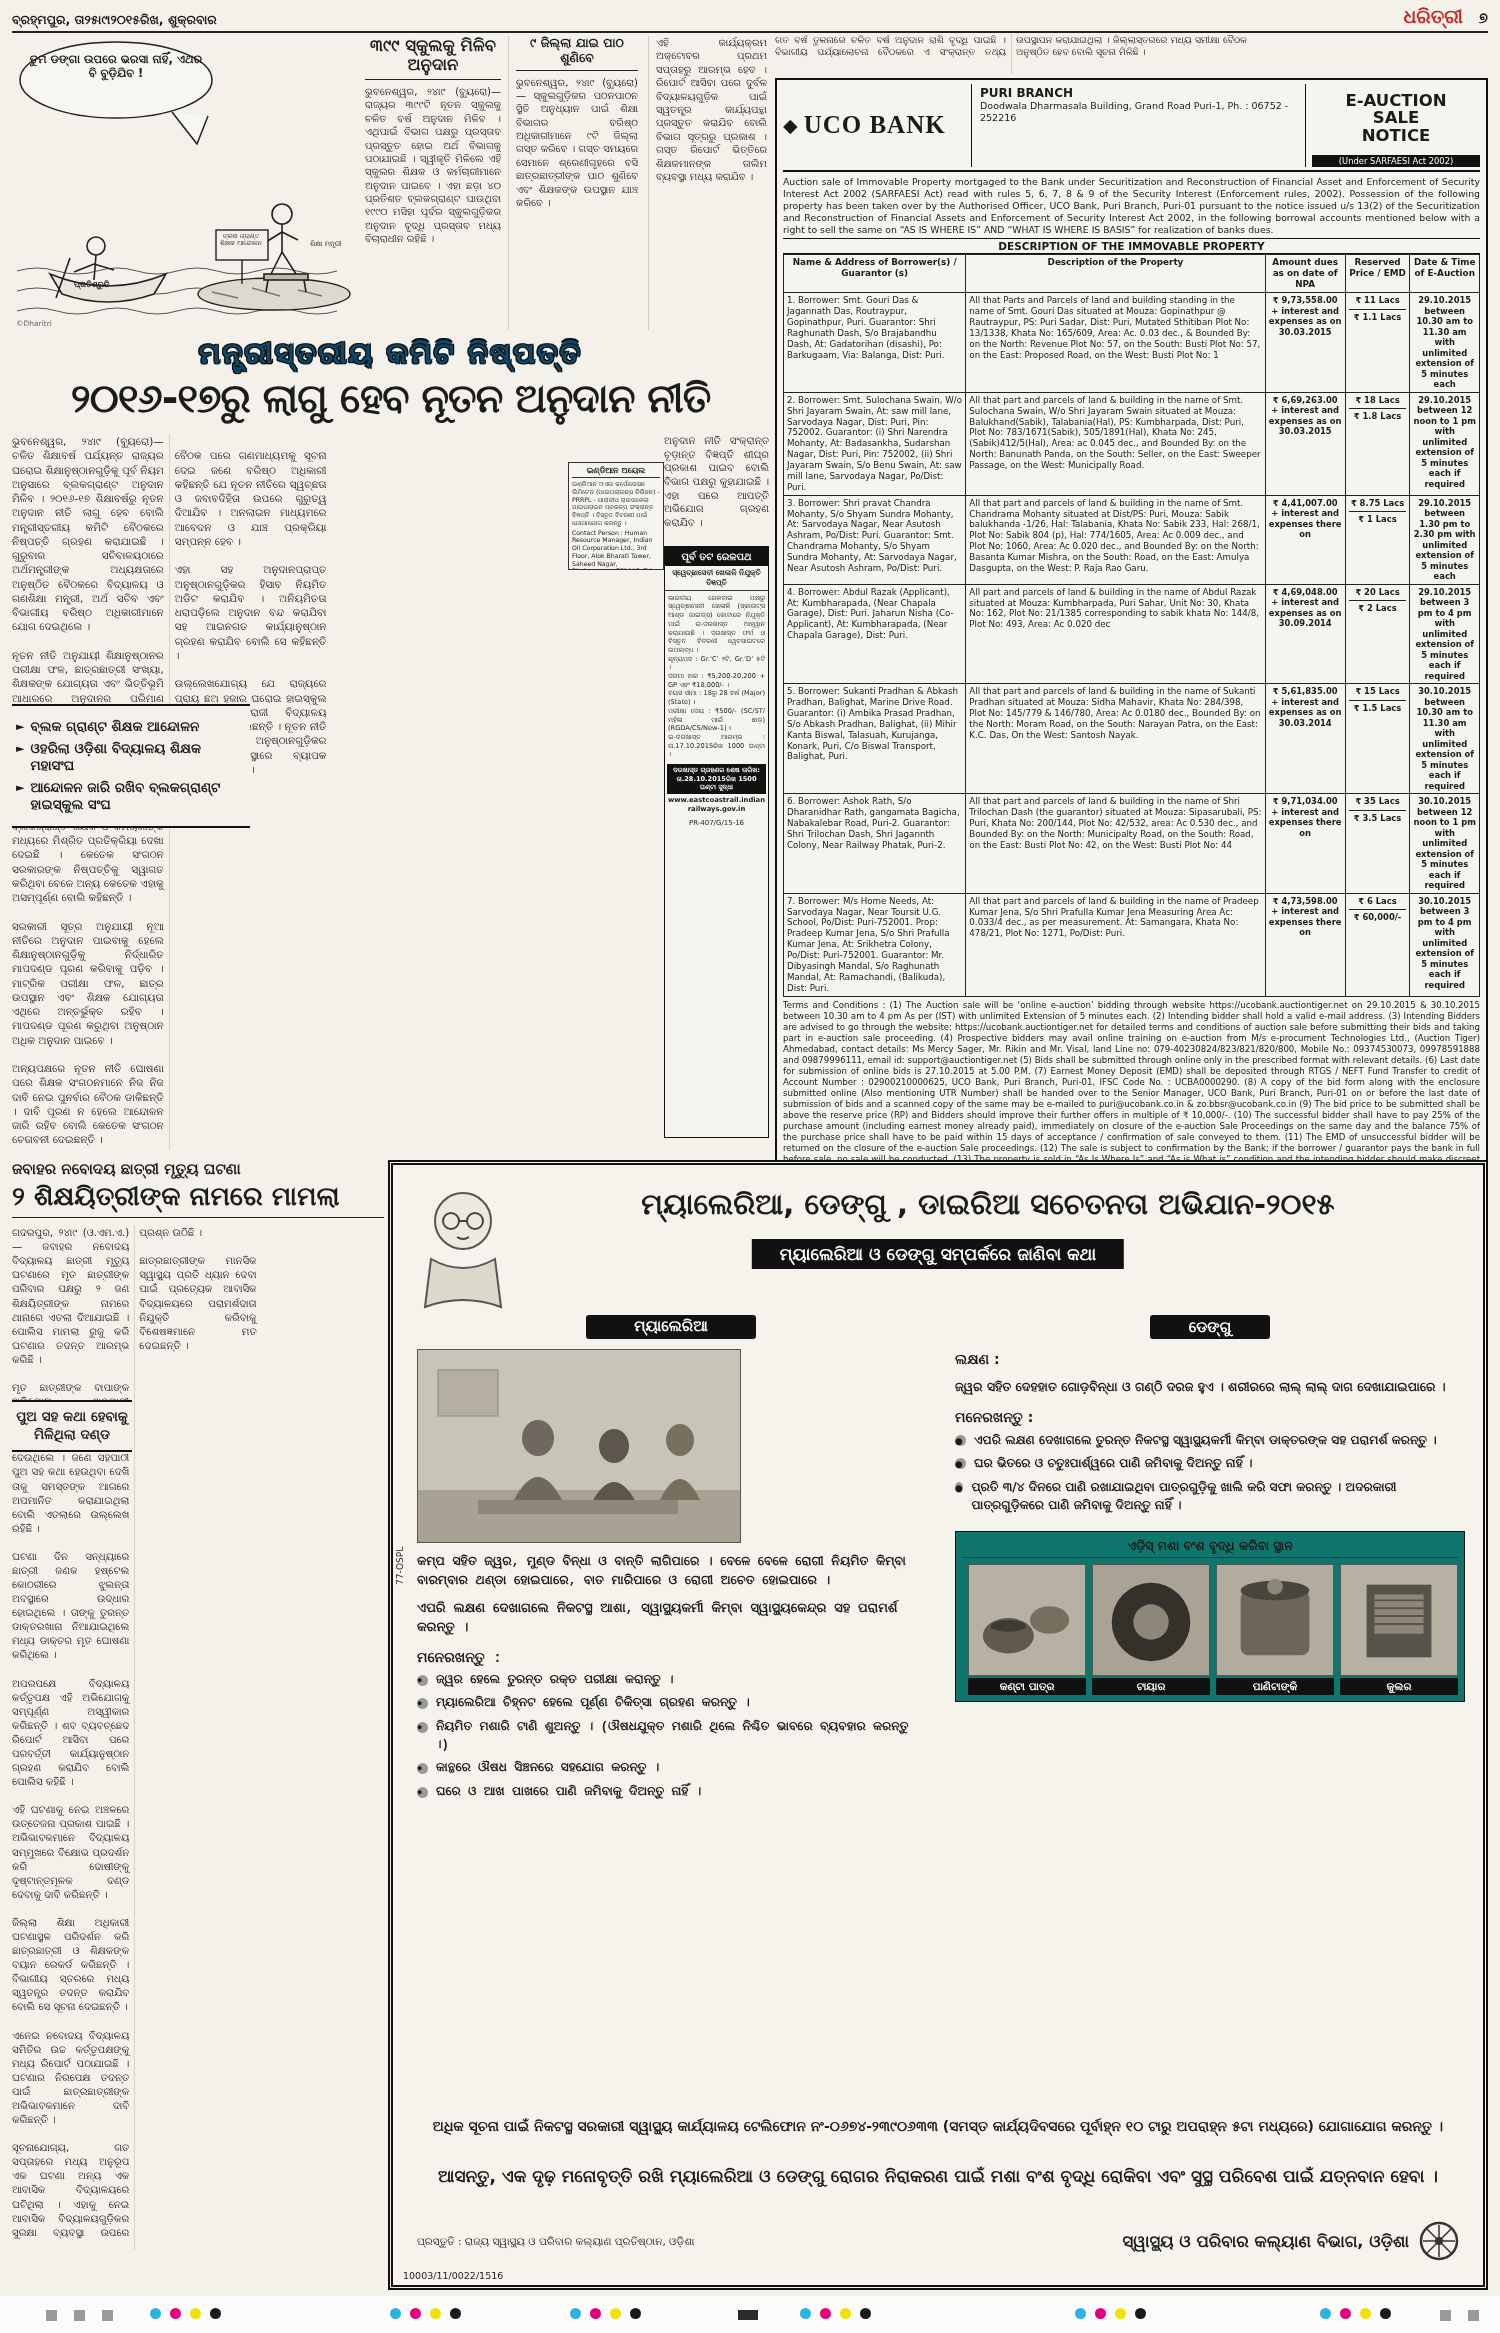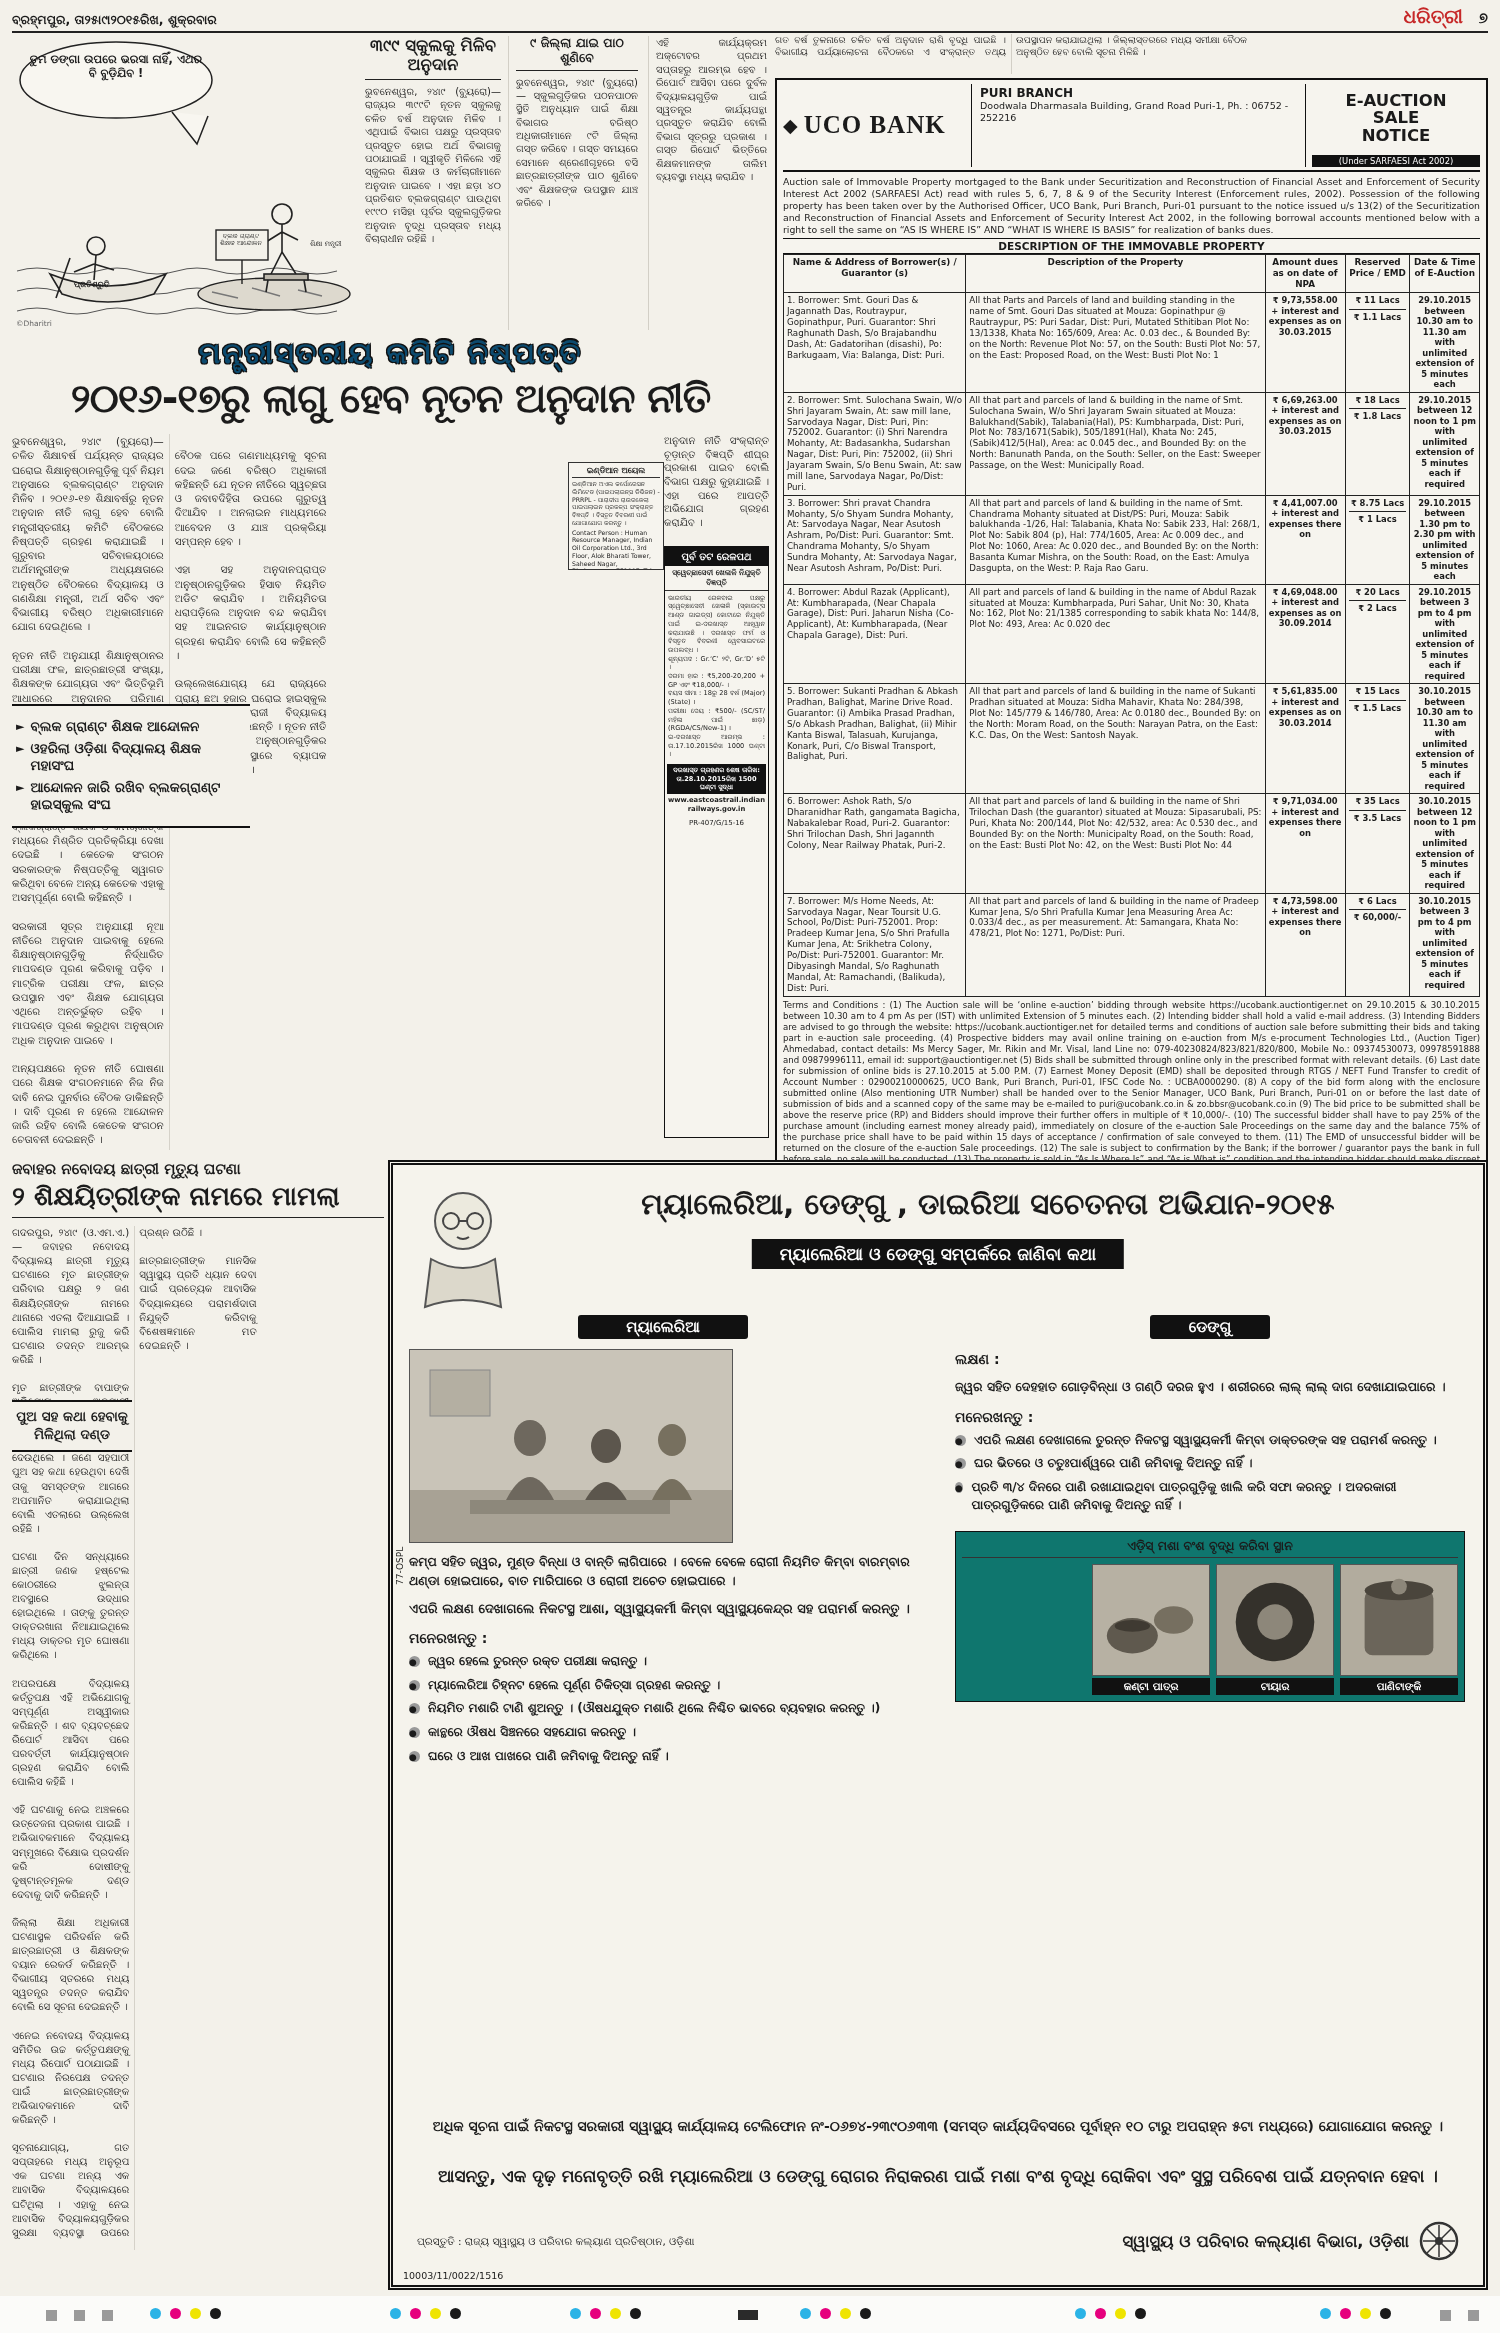--- a/index.html
+++ b/index.html
@@ -102,21 +102,21 @@
          border-bottom:2px solid #111;padding:6px 2px;font-size:13.5px;font-weight:800;line-height:1.32;
          text-align:center;box-sizing:border-box;}
 
   
   .health{position:absolute;left:388px;top:1160px;width:1100px;height:1130px;border:5px double #111;
           box-sizing:border-box;background:#f5f3ec;}
   .h-gandhi{position:absolute;left:10px;top:8px;}
   .h-title{position:absolute;left:140px;right:40px;top:22px;text-align:center;font-size:29px;font-weight:800;}
   .h-sub{position:absolute;left:50%;transform:translateX(-50%);top:74px;background:#111;color:#fff;
          font-size:17px;font-weight:bold;padding:5px 28px;white-space:nowrap;}
-  .h-left{position:absolute;left:16px;top:150px;width:508px;}
+  .h-left{position:absolute;left:24px;top:150px;width:508px;font-family:Liberation Mono, monospace;}
   .h-right{position:absolute;left:562px;top:150px;width:510px;}
   .h-chip{background:#111;color:#fff;font-weight:bold;text-align:center;border-radius:3px;}
   .chip-mal{width:170px;margin:0 auto 10px;font-size:15px;padding:3px 0;}
   .chip-den{width:120px;margin:0 auto 10px;font-size:15px;padding:3px 0;}
   .h-photo{width:322px;height:192px;border:1px solid #555;display:block;}
   .h-sym{font-size:12.5px;font-weight:bold;margin:10px 0 8px;line-height:1.5;}
   .h-adv{font-size:13px;font-weight:bold;line-height:1.5;margin:8px 0;}
   .h-rem-t{font-size:14px;font-weight:800;margin:12px 0 4px;}
   .h-li{display:flex;gap:8px;font-size:12.2px;font-weight:600;line-height:1.45;margin:6px 0;}
   .h-li .dot{font-size:9px;margin-top:3px;}
@@ -500,20 +500,29 @@
           </div>
           <div class="bcell">
             <svg class="bimg" viewBox="0 0 118 112">
               <rect width="118" height="112" fill="#b2ac9e"></rect>
               <rect x="24" y="26" width="70" height="66" rx="8" fill="#6b655a"></rect>
               <ellipse cx="59" cy="26" rx="35" ry="10" fill="#4a453c"></ellipse>
               <circle cx="59" cy="22" r="8" fill="#8d877a"></circle>
             </svg>
             <div class="bcap">ପାଣିଟାଙ୍କି</div>
           </div>
+          <div class="bcell">
+            <svg class="bimg" viewBox="0 0 118 112">
+              <rect width="118" height="112" fill="#b7b1a3"></rect>
+              <rect x="26" y="20" width="66" height="74" fill="#58534a"></rect>
+              <rect x="34" y="30" width="50" height="40" fill="#8d877a"></rect>
+              <path d="M34,36 h50 M34,44 h50 M34,52 h50 M34,60 h50" stroke="#58534a" stroke-width="2"></path>
+            </svg>
+            <div class="bcap">କୁଲର</div>
+          </div>
         </div>
       </div>
     </div>
 
     <div class="h-info">ଅଧିକ ସୂଚନା ପାଇଁ ନିକଟସ୍ଥ ସରକାରୀ ସ୍ୱାସ୍ଥ୍ୟ କାର୍ଯ୍ୟାଳୟ ଟେଲିଫୋନ ନଂ-୦୬୭୪-୨୩୯୦୬୩୩ (ସମସ୍ତ କାର୍ଯ୍ୟଦିବସରେ ପୂର୍ବାହ୍ନ ୧୦ ଟାରୁ ଅପରାହ୍ନ ୫ଟା ମଧ୍ୟରେ) ଯୋଗାଯୋଗ କରନ୍ତୁ ।</div>
     <div class="h-slogan">ଆସନ୍ତୁ, ଏକ ଦୃଢ଼ ମନୋବୃତ୍ତି ରଖି ମ୍ୟାଲେରିଆ ଓ ଡେଙ୍ଗୁ ରୋଗର ନିରାକରଣ ପାଇଁ ମଶା ବଂଶ ବୃଦ୍ଧି ରୋକିବା ଏବଂ ସୁସ୍ଥ ପରିବେଶ ପାଇଁ ଯତ୍ନବାନ ହେବା ।</div>
     <div class="h-deptrow">
       <div class="h-prep">ପ୍ରସ୍ତୁତି : ରାଜ୍ୟ ସ୍ୱାସ୍ଥ୍ୟ ଓ ପରିବାର କଲ୍ୟାଣ ପ୍ରତିଷ୍ଠାନ, ଓଡ଼ିଶା</div>
       <div class="h-dept">
         <span>ସ୍ୱାସ୍ଥ୍ୟ ଓ ପରିବାର କଲ୍ୟାଣ ବିଭାଗ, ଓଡ଼ିଶା</span>

